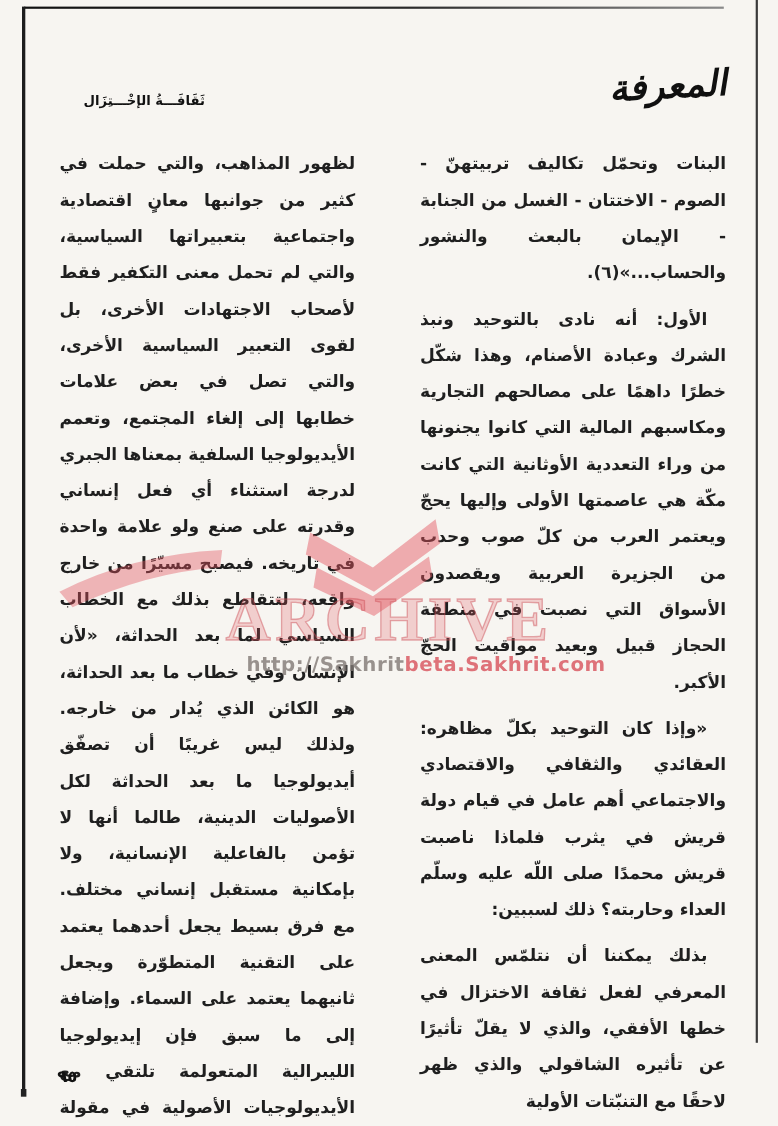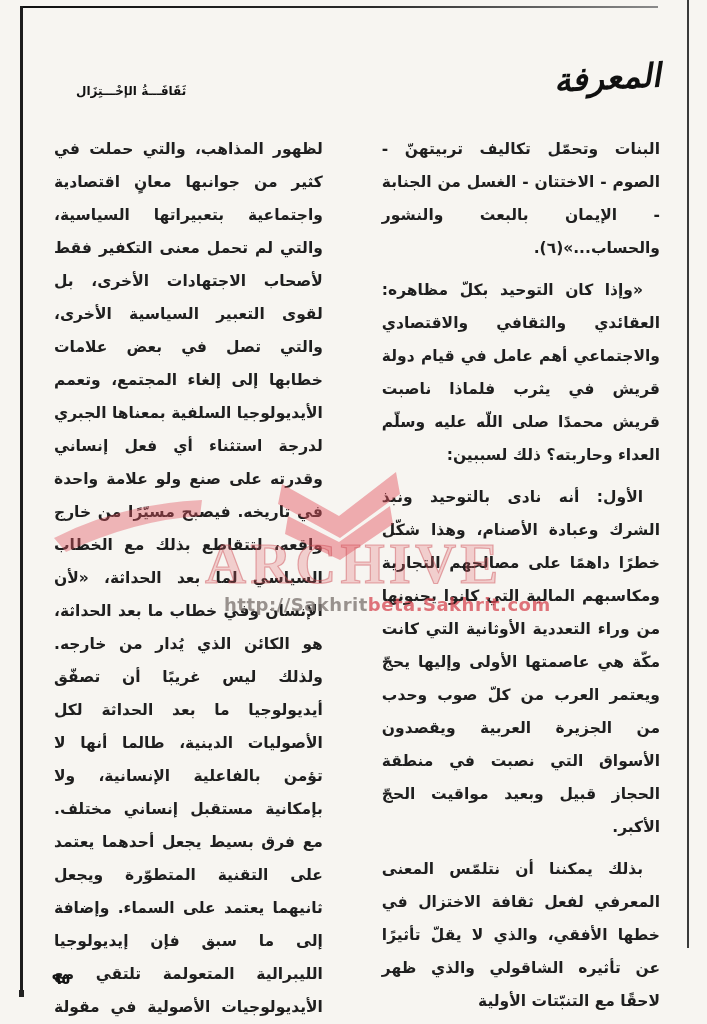--- a/index.html
+++ b/index.html
@@ -85,22 +85,22 @@
   <div class="edge edge-left"></div>
   <div class="edge edge-right"></div>
   <div class="edge edge-mark"></div>
 
   <div class="magazine-logo">المعرفة</div>
   <div class="article-title">ثَقَافَـــةُ الإخْـــتِزَال</div>
 
   <div class="cols">
     <div class="col col-right">
       <p>البنات وتحمّل تكاليف تربيتهنّ - الصوم - الاختتان - الغسل من الجنابة - الإيمان بالبعث والنشور والحساب...»(٦).</p>
+      <p class="p-indent">الأول: أنه نادى بالتوحيد ونبذ الشرك وعبادة الأصنام، وهذا شكّل خطرًا داهمًا على مصالحهم التجارية ومكاسبهم المالية التي كانوا يجنونها من وراء التعددية الأوثانية التي كانت مكّة هي عاصمتها الأولى وإليها يحجّ ويعتمر العرب من كلّ صوب وحدب من الجزيرة العربية ويقصدون الأسواق التي نصبت في منطقة الحجاز قبيل وبعيد مواقيت الحجّ الأكبر.</p>
       <p class="p-indent">«وإذا كان التوحيد بكلّ مظاهره: العقائدي والثقافي والاقتصادي والاجتماعي أهم عامل في قيام دولة قريش في يثرب فلماذا ناصبت قريش محمدًا صلى اللّه عليه وسلّم العداء وحاربته؟ ذلك لسببين:</p>
-      <p class="p-indent">الأول: أنه نادى بالتوحيد ونبذ الشرك وعبادة الأصنام، وهذا شكّل خطرًا داهمًا على مصالحهم التجارية ومكاسبهم المالية التي كانوا يجنونها من وراء التعددية الأوثانية التي كانت مكّة هي عاصمتها الأولى وإليها يحجّ ويعتمر العرب من كلّ صوب وحدب من الجزيرة العربية ويقصدون الأسواق التي نصبت في منطقة الحجاز قبيل وبعيد مواقيت الحجّ الأكبر.</p>
       <p class="p-indent">بذلك يمكننا أن نتلمّس المعنى المعرفي لفعل ثقافة الاختزال في خطها الأفقي، والذي لا يقلّ تأثيرًا عن تأثيره الشاقولي والذي ظهر لاحقًا مع التنبّتات الأولية</p>
     </div>
     <div class="col col-left">
       <p>لظهور المذاهب، والتي حملت في كثير من جوانبها معانٍ اقتصادية واجتماعية بتعبيراتها السياسية، والتي لم تحمل معنى التكفير فقط لأصحاب الاجتهادات الأخرى، بل لقوى التعبير السياسية الأخرى، والتي تصل في بعض علامات خطابها إلى إلغاء المجتمع، وتعمم الأيديولوجيا السلفية بمعناها الجبري لدرجة استثناء أي فعل إنساني وقدرته على صنع ولو علامة واحدة في تاريخه. فيصبح مسيّرًا من خارج واقعه، لتتقاطع بذلك مع الخطاب السياسي لما بعد الحداثة، «لأن الإنسان وفي خطاب ما بعد الحداثة، هو الكائن الذي يُدار من خارجه. ولذلك ليس غريبًا أن تصفّق أيديولوجيا ما بعد الحداثة لكل الأصوليات الدينية، طالما أنها لا تؤمن بالفاعلية الإنسانية، ولا بإمكانية مستقبل إنساني مختلف. مع فرق بسيط يجعل أحدهما يعتمد على التقنية المتطوّرة ويجعل ثانيهما يعتمد على السماء. وإضافة إلى ما سبق فإن إيديولوجيا الليبرالية المتعولمة تلتقي مع الأيديولوجيات الأصولية في مقولة فوكوياما الشهيرة والقديمة معًا وهي: نهاية التاريخ. رغم الاختلاف في الأسباب، يدخل الأمريكي، الذي يعبث بالمفاهيم الكبيرة إلى نهاية التاريخ من بوابة الانتصار، وتلج إليه الأصوليات الدينية من باب الهزيمة. وفي واقع الأمر، فإنّ فكرة نهاية التاريخ التي</p>
     </div>
   </div>
 
   <div class="wm">
     <svg class="wm-logo" viewBox="0 0 360 115" xmlns="http://www.w3.org/2000/svg">
 

